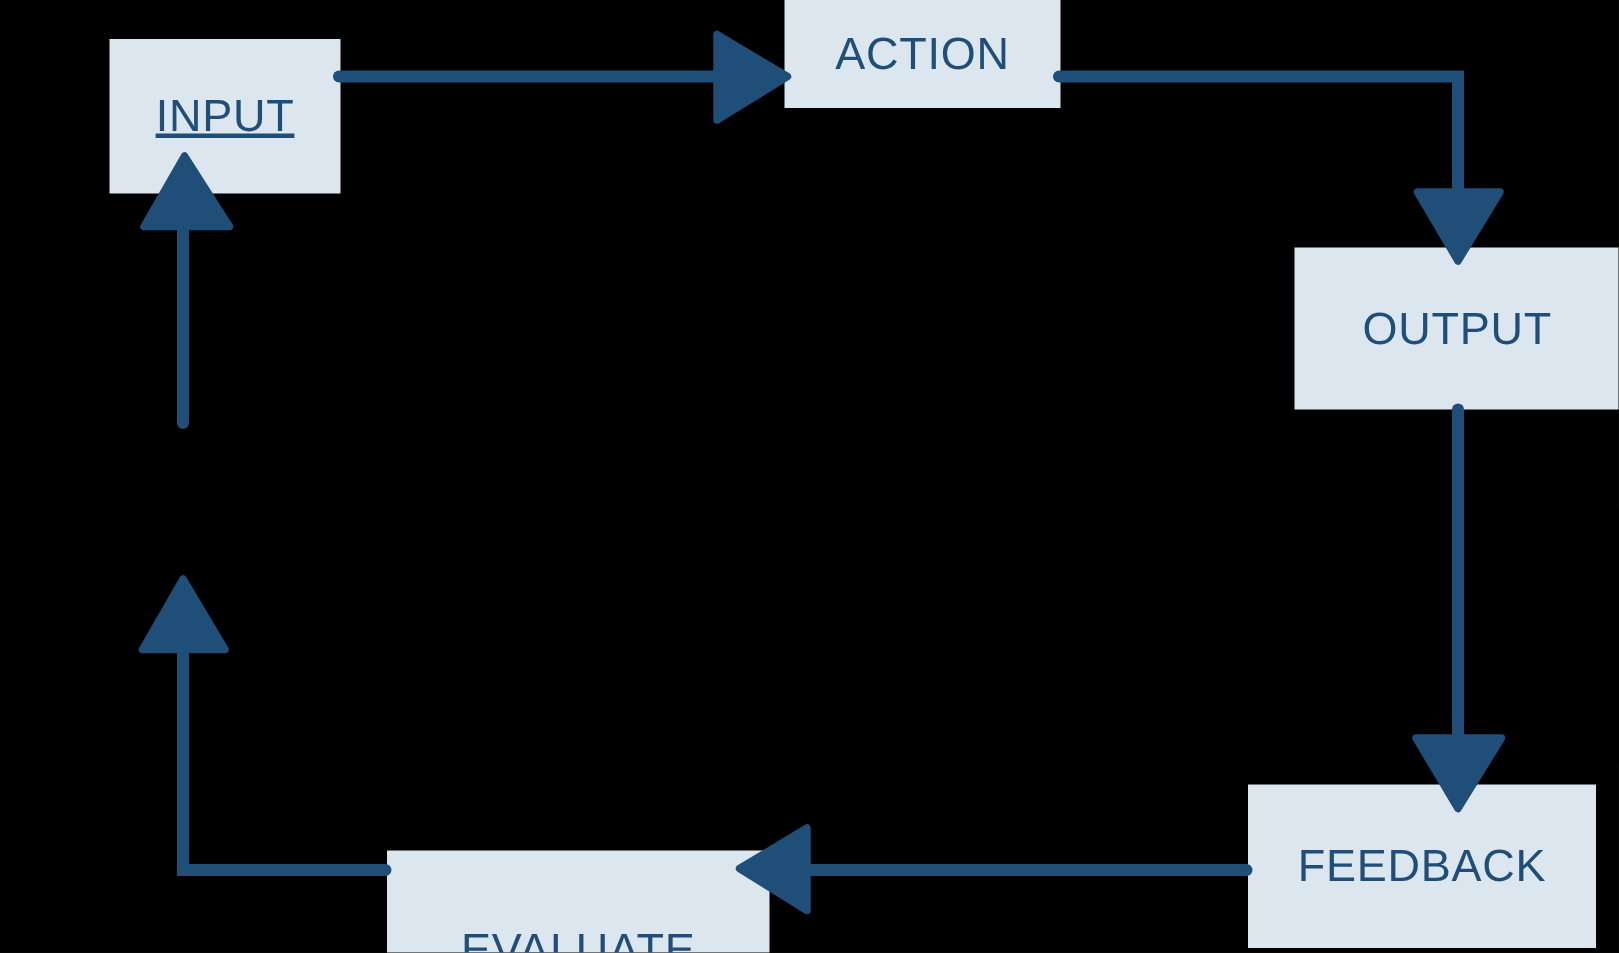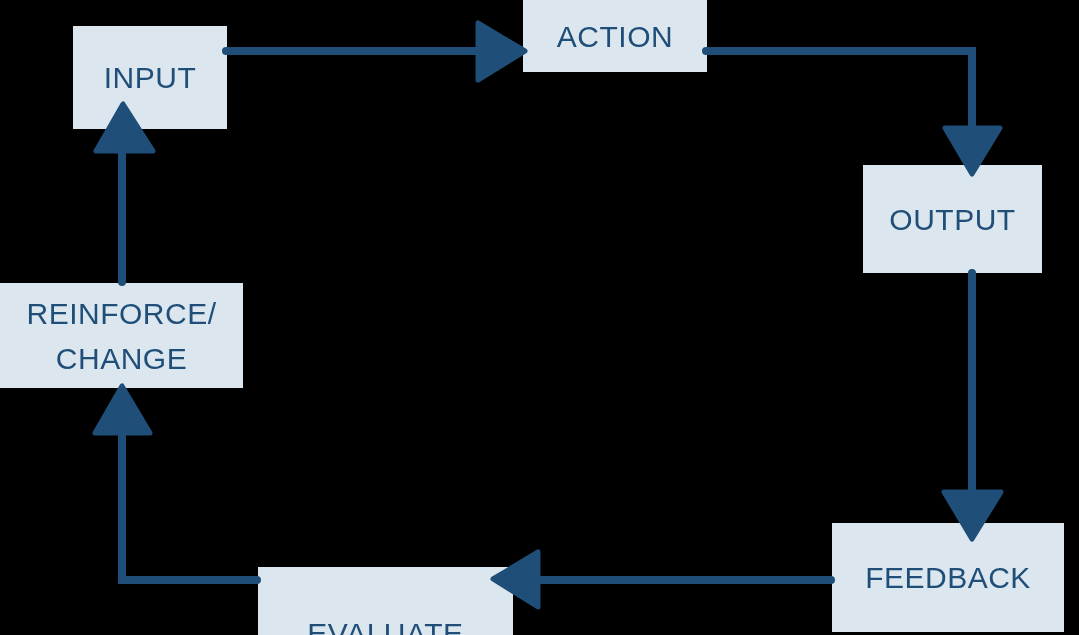--- a/index.html
+++ b/index.html
@@ -20,23 +20,23 @@
     position:absolute;
     background:var(--node-fill);
     color:var(--node-text);
     display:flex;align-items:center;justify-content:center;
     font-size:30px;
     letter-spacing:0.5px;
     text-align:center;
     white-space:pre-line;
     line-height:1.5;
   }
-  .node-input    {left:73px;  top:26px;  width:154px; height:103px;}
+  .node-input    {left:73px;  top:26px;  width:154px; height:103px;text-decoration:underline;}
   .node-action   {left:523px; top:0px;   width:184px; height:72px;}
-  .node-output   {left:863px; top:165px; width:179px; height:108px;}
+  .node-output   {left:863px; top:165px; width:217px; height:108px;}
   .node-feedback {left:832px; top:523px; width:232px; height:109px;}
   .node-evaluate {left:258px; top:523px; width:255px; height:132px;margin-top:44px;}
   .node-reinforce{left:0px;   top:283px; width:243px; height:105px;}
   svg.arrows{
     position:absolute;left:0;top:0;width:1079px;height:635px;
     pointer-events:none;
   }
   .arrow-stem{
     fill:none;
     stroke:var(--arrow);
@@ -59,22 +59,20 @@
   <div class="node node-input">INPUT</div>
 
   <div class="node node-action">ACTION</div>
 
   <div class="node node-output">OUTPUT</div>
 
   <div class="node node-feedback">FEEDBACK</div>
 
   <div class="node node-evaluate">EVALUATE</div>
 
-  <div class="node node-reinforce">REINFORCE/
-CHANGE</div>
 
   <svg class="arrows" viewBox="0 0 1079 635">
 
     <g>
       <path class="arrow-stem" d="M226 51 H480"></path>
       <polygon class="arrow-head" points="478,23 478,80 525,51"></polygon>
     </g>
 
     <g>
       <path class="arrow-stem" d="M706 51 H972 V131"></path>

